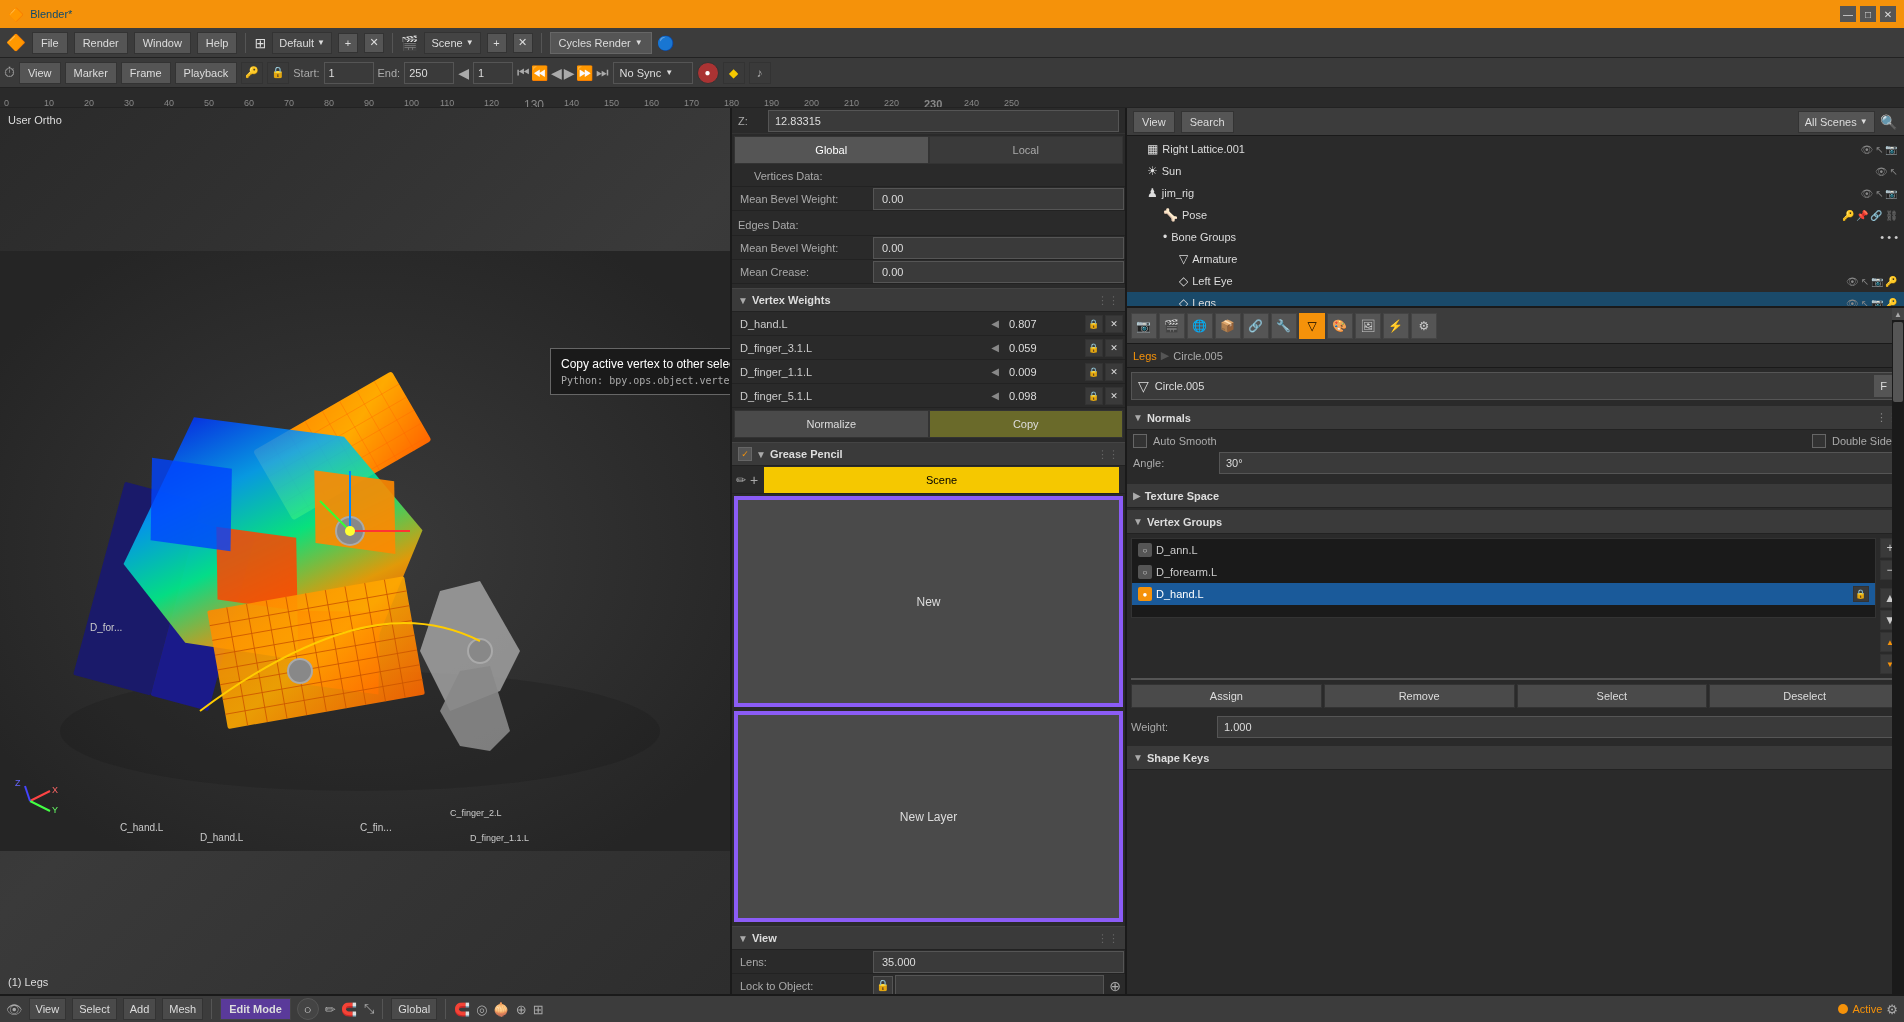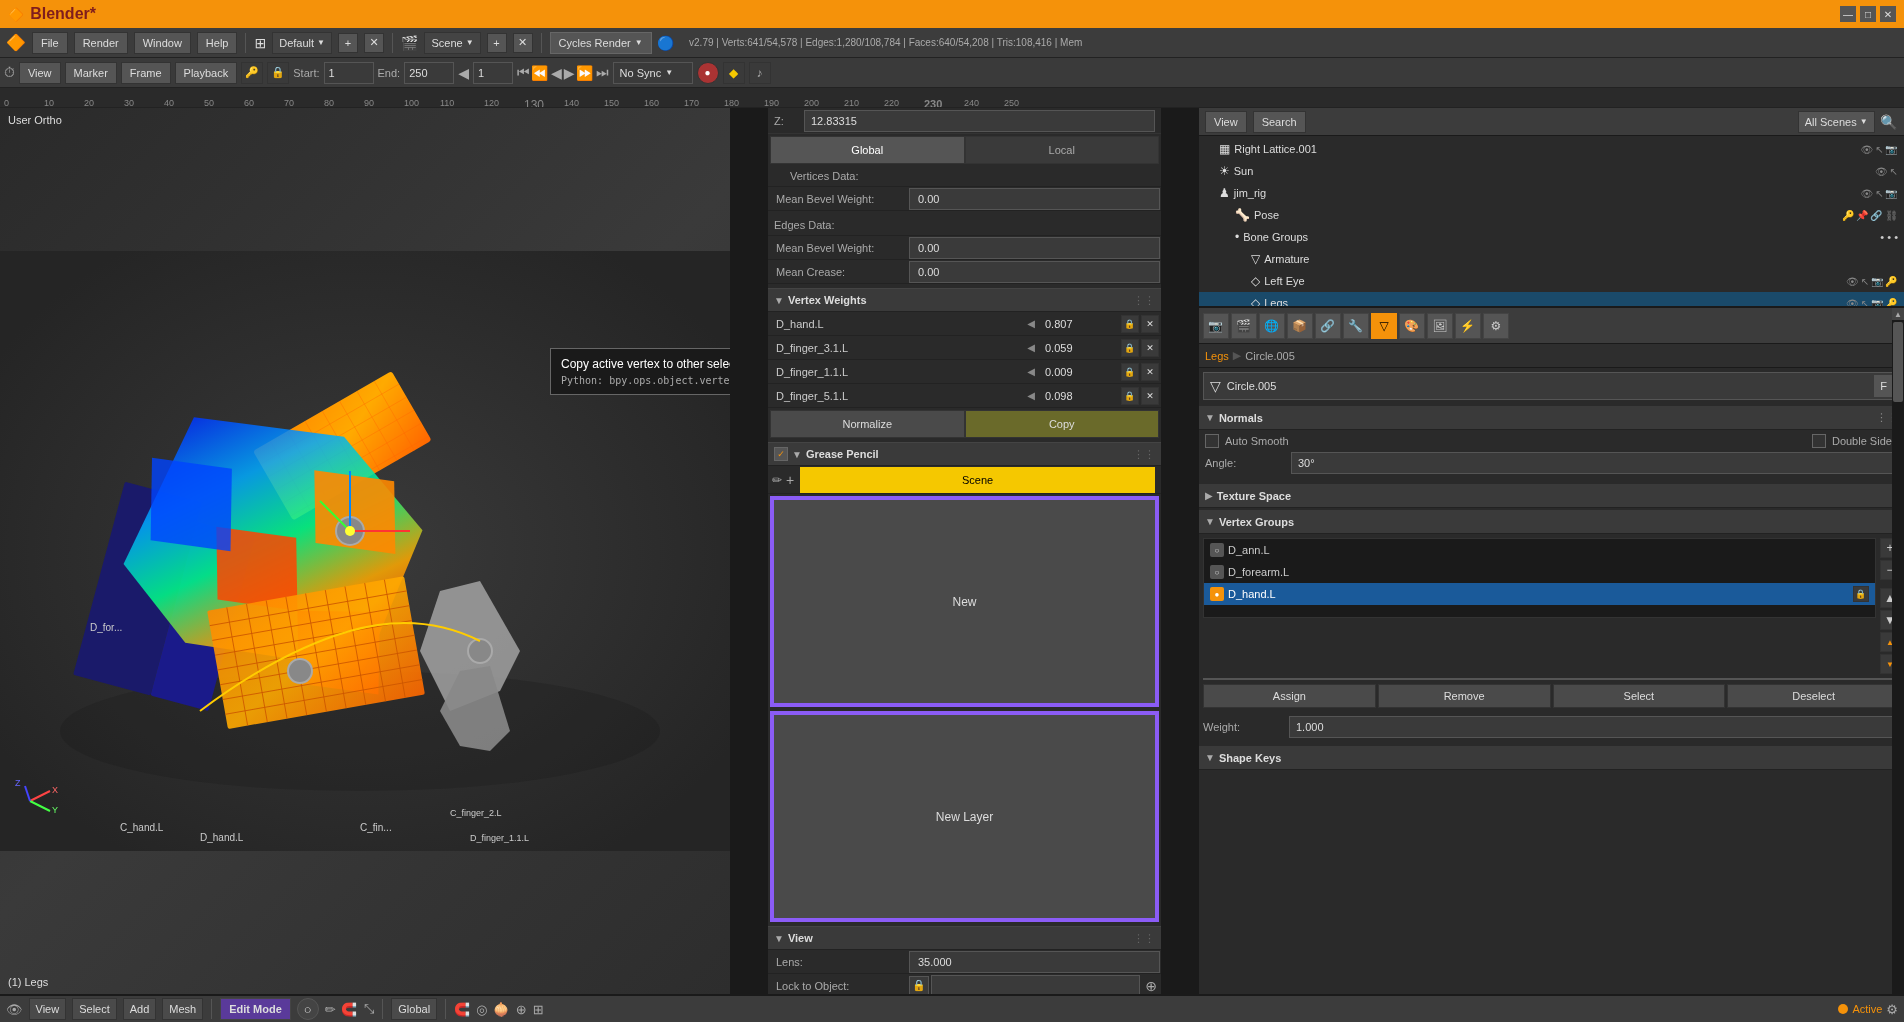--- a/index.html
+++ b/index.html
@@ -318,21 +318,21 @@
       display: flex; align-items: center; justify-content: center;
       cursor: pointer; font-size: 12px; color: #ccc;
     }
   </style>
 </head>
 <body>
 
 <div id="titlebar" data-name="titlebar">
   <div id="titlebar-left" data-name="titlebar-left">
     <span data-name="blender-logo" style="font-weight:bold;font-size:13px;color:#000;">🔶</span>
-    <span data-name="titlebar-title" style="font-weight:bold;font-size:16px;color:#7f1d1d;">Blender*</span>
+    <span data-name="titlebar-title" style="font-weight:normal;font-size:11px;color:#0c4a6e;">Blender*</span>
   </div>
   <div id="titlebar-controls" data-name="titlebar-controls">
     <span data-name="minimize-btn" style="background:#555;width:16px;height:16px;display:flex;align-items:center;justify-content:center;font-size:10px;color:#ddd;cursor:pointer;">—</span>
     <span data-name="maximize-btn" style="background:#555;width:16px;height:16px;display:flex;align-items:center;justify-content:center;font-size:10px;color:#ddd;cursor:pointer;">□</span>
     <span data-name="close-btn" style="background:#555;width:16px;height:16px;display:flex;align-items:center;justify-content:center;font-size:10px;color:#ddd;cursor:pointer;">✕</span>
   </div>
 </div>
 
 <div id="top-toolbar" data-name="top-toolbar">
   <span data-name="blender-icon" style="font-size:16px;">🔶</span>
@@ -355,21 +355,20 @@
     <span class="dropdown-arrow">▼</span>
   </div>
   <span data-name="add-scene-btn" style="background:#555;border:1px solid #333;width:20px;height:20px;display:flex;align-items:center;justify-content:center;cursor:pointer;color:#ddd;">+</span>
   <span data-name="remove-scene-btn" style="background:#555;border:1px solid #333;width:20px;height:20px;display:flex;align-items:center;justify-content:center;cursor:pointer;color:#ddd;">✕</span>
   <div class="toolbar-sep" data-name="sep3"></div>
   <div id="cycles-dropdown" data-name="cycles-render-dropdown">
     <span>Cycles Render</span>
     <span class="dropdown-arrow">▼</span>
   </div>
   <span data-name="render-icon" style="font-size:14px;">🔵</span>
-  <span data-name="version-stats" id="stats-bar">v2.79 | Verts:641/54,578 | Edges:1,280/108,784 | Faces:640/54,208 | Tris:108,416 | Mem</span>
 </div>
 
 <div id="timeline-bar" data-name="timeline-bar">
   <span data-name="timeline-icon" style="font-size:14px;color:#aaa;">⏱</span>
   <div data-name="view-btn" class="toolbar-btn">View</div>
   <div data-name="marker-btn" class="toolbar-btn">Marker</div>
   <div data-name="frame-btn" class="toolbar-btn">Frame</div>
   <div data-name="playback-btn" class="toolbar-btn">Playback</div>
   <span data-name="key-icon1" style="width:22px;height:22px;background:#3a3a3a;border:1px solid #333;display:flex;align-items:center;justify-content:center;cursor:pointer;font-size:11px;color:#ccc;">🔑</span>
   <span data-name="key-icon2" style="width:22px;height:22px;background:#3a3a3a;border:1px solid #333;display:flex;align-items:center;justify-content:center;cursor:pointer;font-size:11px;color:#ccc;">🔒</span>
@@ -426,21 +425,21 @@
     <span data-name="ruler-190" style="position:absolute;left:760px;color:#888;font-size:9px;">190</span>
     <span data-name="ruler-200" style="position:absolute;left:800px;color:#888;font-size:9px;">200</span>
     <span data-name="ruler-210" style="position:absolute;left:840px;color:#888;font-size:9px;">210</span>
     <span data-name="ruler-220" style="position:absolute;left:880px;color:#888;font-size:9px;">220</span>
     <span data-name="ruler-230" style="position:absolute;left:920px;color:#888;font-size:11px;font-weight:bold;">230</span>
     <span data-name="ruler-240" style="position:absolute;left:960px;color:#888;font-size:9px;">240</span>
     <span data-name="ruler-250" style="position:absolute;left:1000px;color:#888;font-size:9px;">250</span>
   </div>
 </div>
 
-<div id="main-layout" data-name="main-layout" style="display:flex;width:100%;height:calc(1022px - 28px - 30px - 20px - 30px);gap:36px;">
+<div id="main-layout" data-name="main-layout" style="display:flex;width:100%;height:calc(1022px - 28px - 30px - 20px - 30px);">
 
   <div id="viewport" data-name="3d-viewport" style="flex:0 0 730px;background:#3d3d3d;position:relative;display:flex;flex-direction:column;">
 
     <div id="viewport-bg" data-name="viewport-canvas" style="flex:1;position:relative;overflow:hidden;">
 
       <div data-name="viewport-label" style="position:absolute;top:6px;left:8px;color:#ddd;font-size:11px;z-index:10;">User Ortho</div>
 
       <svg data-name="viewport-mesh-svg" style="position:absolute;top:0;left:0;width:100%;height:100%;" viewBox="0 0 730 600">
 
         <defs>

